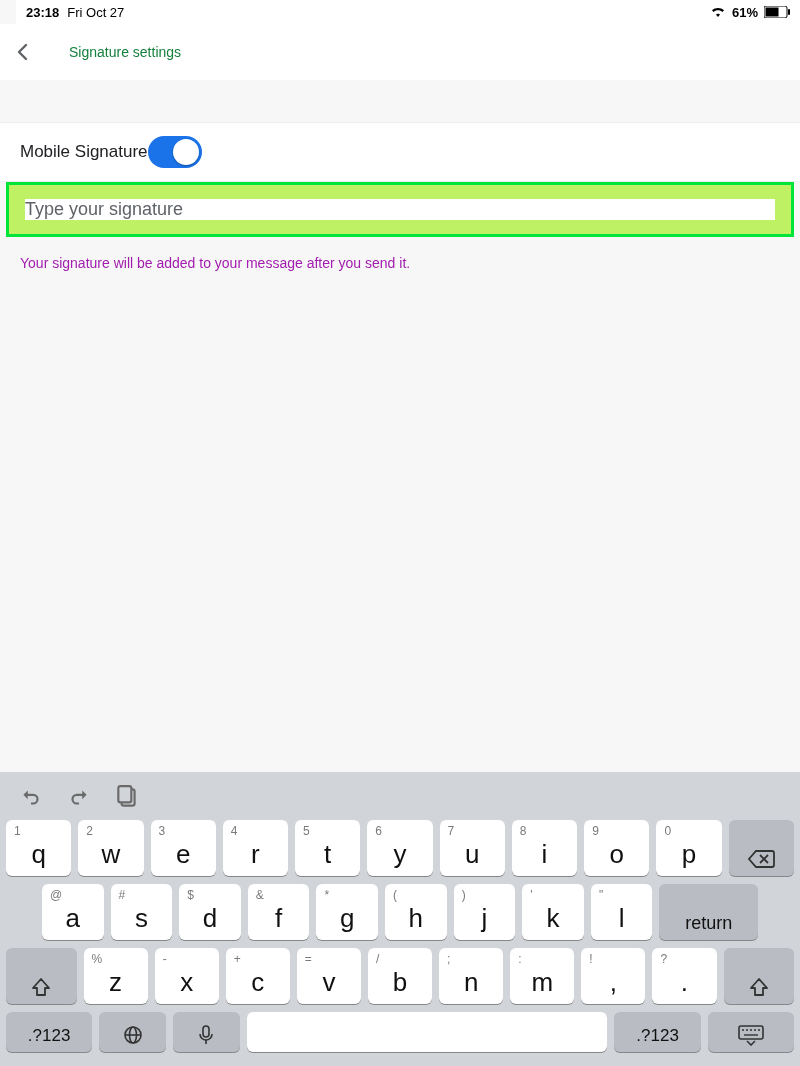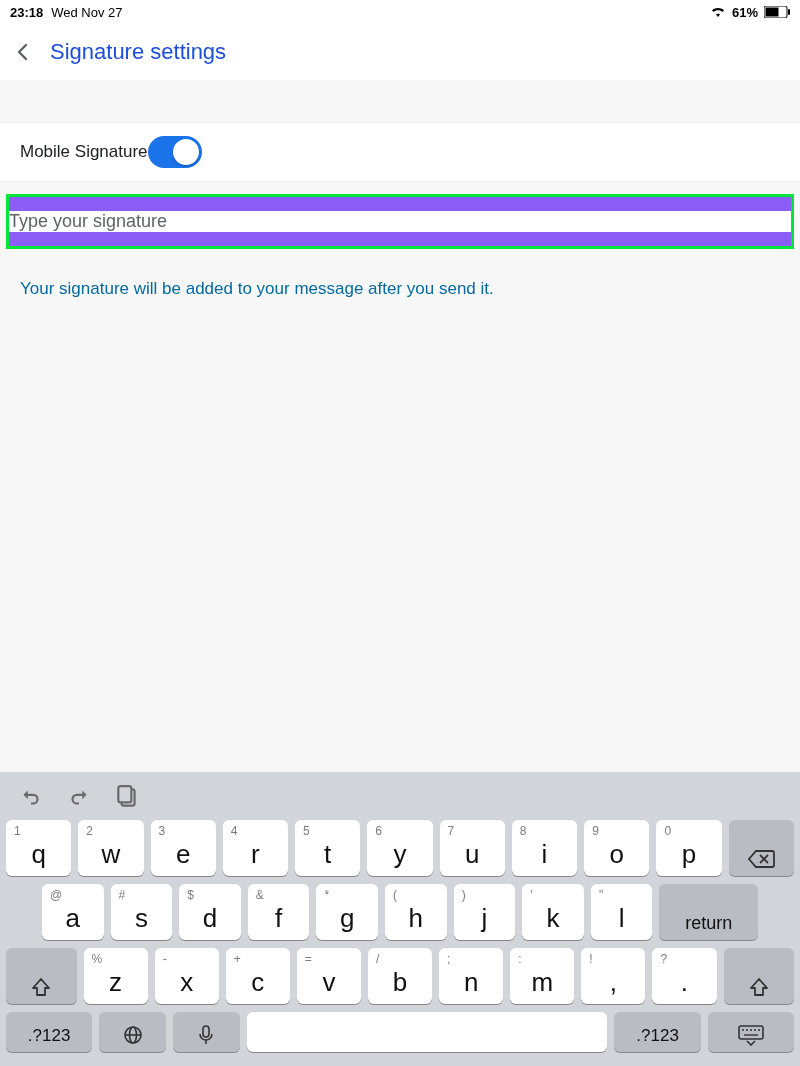--- a/index.html
+++ b/index.html
@@ -1,31 +1,31 @@
 <!DOCTYPE html>
 <html><head>
 <meta charset="utf-8">
 <style>
   * { box-sizing: border-box; margin: 0; padding: 0; }
   html, body { width: 800px; height: 1066px; font-family: -apple-system, "Helvetica Neue", Arial, sans-serif; background:#f7f7f7; overflow:hidden; }
-  .status-bar { height:24px; display:flex; align-items:center; justify-content:space-between; padding:0 10px; font-size:13px; font-weight:600; background:#fff;}
+  .status-bar { height:24px; display:flex; align-items:center; justify-content:space-between; padding:0 10px; font-size:13px; font-weight:600; background:#fff;margin-left:16px;}
   .status-left { display:flex; gap:8px; align-items:center; }
   .status-right { display:flex; gap:6px; align-items:center;text-align:right; }
   .nav-bar { height:56px; background:#fff; display:flex; align-items:center; padding:0 14px; gap:18px; }
   .nav-bar .back { width:18px; height:18px; }
-  .nav-title { font-size:22px; color:#1d4ed8; font-weight:400; font-family:"Google Sans", Arial, sans-serif;}
+  .nav-title { font-size:14px; color:#15803d; font-weight:400; font-family:"Google Sans", Arial, sans-serif;margin-left:19px;}
   .gap { height:42px; background:#f7f7f7; }
   .row { background:#fff; display:flex; align-items:center; justify-content:flex-start; padding:0 20px; height:60px; border-top:1px solid #eee; border-bottom:1px solid #eee;}
   .row-label { font-size:17px; color:#202124;}
   .toggle { width:54px; height:32px; border-radius:16px; background:#1a73e8; position:relative;}
   .toggle::after { content:""; position:absolute; right:3px; top:3px; width:26px; height:26px; border-radius:50%; background:#fff; box-shadow:0 1px 2px rgba(0,0,0,0.3);}
-  .sig-input-wrap { background:#8b5cf6; border:3px solid #00e53a; margin:12px 6px; padding:14px 0;}
+  .sig-input-wrap { background:#bef264; border:3px solid #00e53a; margin:0 6px; padding:14px 16px;}
   .sig-input { width:100%; border:none; outline:none; font-size:18px; color:#5f6368;}
   .sig-input::placeholder { color:#5f6368;}
-  .helper { font-size:17px; color:#0369a1; padding:18px 20px;}
+  .helper { font-size:14px; color:#a21caf; padding:18px 20px;}
   .screen { display:flex; flex-direction:column; height:100%; }
   .content { background:#f7f7f7; flex:1; display:flex; flex-direction:column;}
   .keyboard { background:#d1d4d9; padding-top:8px;}
   .kb-toolbar { display:flex; align-items:center; gap:22px; padding:4px 18px 10px;}
   .kb-tool { width:26px; height:26px; color:#555;}
   .kb-rows { padding:0 6px 6px;}
   .kb-row { display:flex; gap:7px; margin-bottom:8px;}
   .key { background:#fff; border-radius:6px; box-shadow:0 1px 0 #888; position:relative; display:flex; flex-direction:column; align-items:center; justify-content:flex-end; padding-bottom:6px; user-select:none;}
   .key.gray { background:#b9bdc3;}
   .key .sec { position:absolute; top:4px; left:8px; font-size:12px; color:#7a7a7a;}
@@ -48,21 +48,21 @@
   svg { display:block; }
 </style>
 </head>
 <body>
 
 <div class="screen">
 
   <div class="status-bar">
     <div class="status-left">
       <span>23:18</span>
-      <span style="font-weight:500;">Wed Nov 27</span>
+      <span style="font-weight:500;">Fri Oct 27</span>
     </div>
     <div class="status-right">
       <span>
         <svg width="16" height="12" viewBox="0 0 16 12">
             <path d="M8 11 L10 8.5 C8.9 7.6 7.1 7.6 6 8.5 Z M3.5 6 C6 3.8 10 3.8 12.5 6 L14 4.3 C10.7 1.2 5.3 1.2 2 4.3 Z" fill="#000"></path>
           </svg>
       </span>
       <span>61%</span>
       <span>
         <svg width="26" height="12" viewBox="0 0 26 12">

